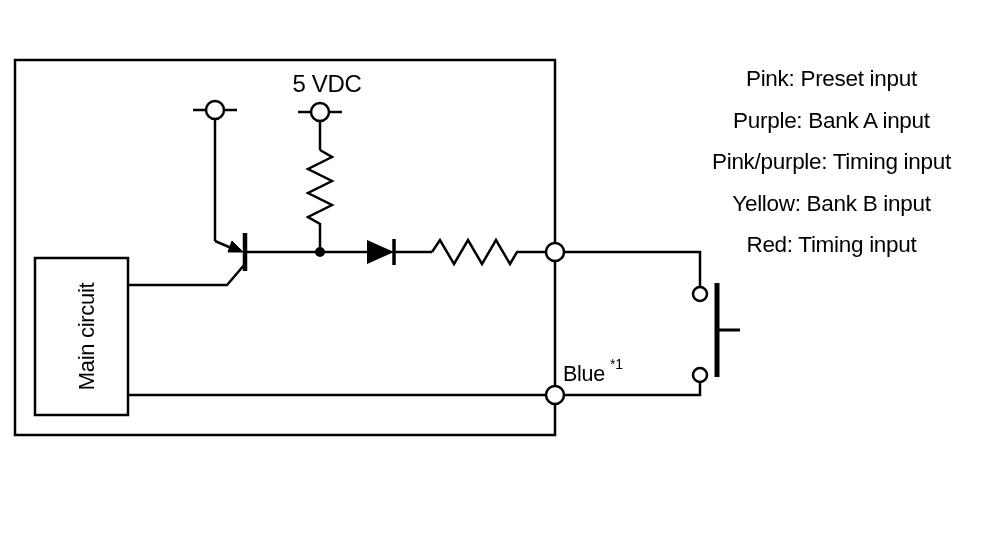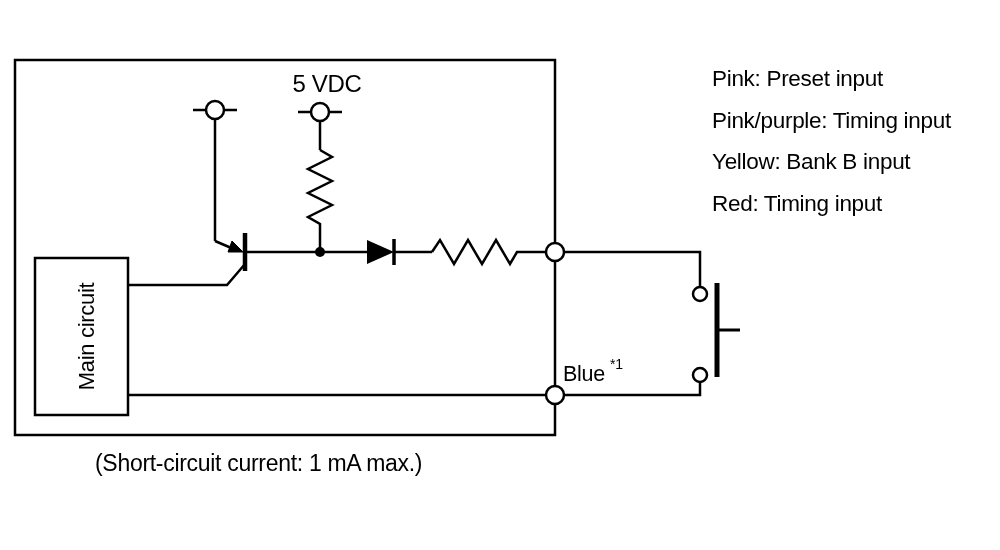--- a/index.html
+++ b/index.html
@@ -18,20 +18,21 @@
   svg { position: absolute; top: 0; left: 0; }
   .wire-labels {
     position: absolute;
     left: 712px;
     top: 58px;
     font-size: 22.5px;
     line-height: 41.5px;
     color: #000;
     letter-spacing: -0.3px;
     white-space: nowrap;
+    text-align: center;
   }
   .caption {
     position: absolute;
     left: 95px;
     top: 450px;
     font-size: 23px;
     color: #000;
     letter-spacing: -0.3px;
     white-space: nowrap;
   }
@@ -100,20 +101,20 @@
       <line x1="717" y1="330" x2="740" y2="330" stroke="#000" stroke-width="3"></line>
     </g>
 
     <text x="327" y="92" text-anchor="middle" font-size="24">5 VDC</text>
     <text x="563" y="381" font-size="21.5">Blue</text>
     <text x="610" y="369" font-size="14">*1</text>
   </svg>
 
   <div class="wire-labels">
     <div>Pink: Preset input</div>
+    <div>Purple: Bank A input</div>
     <div>Pink/purple: Timing input</div>
     <div>Yellow: Bank B input</div>
     <div>Red: Timing input</div>
   </div>
 
-  <div class="caption">(Short-circuit current: 1 mA max.)</div>
 
 </div>
 
 </body></html>

